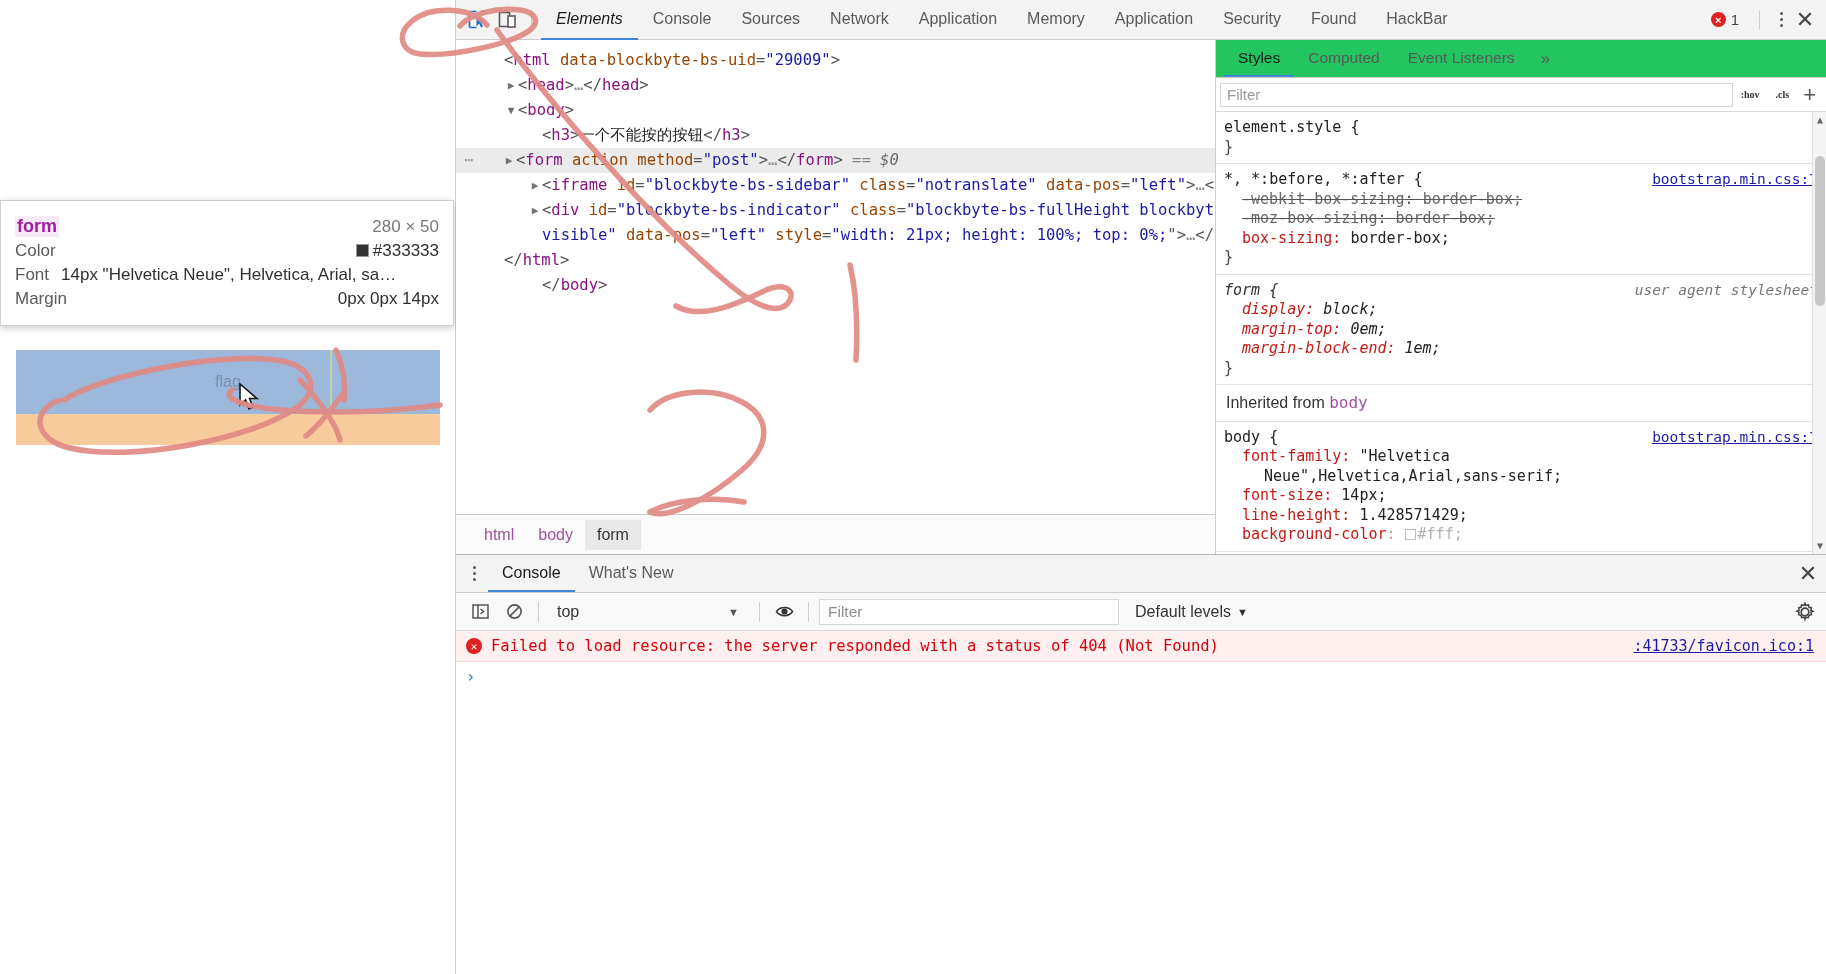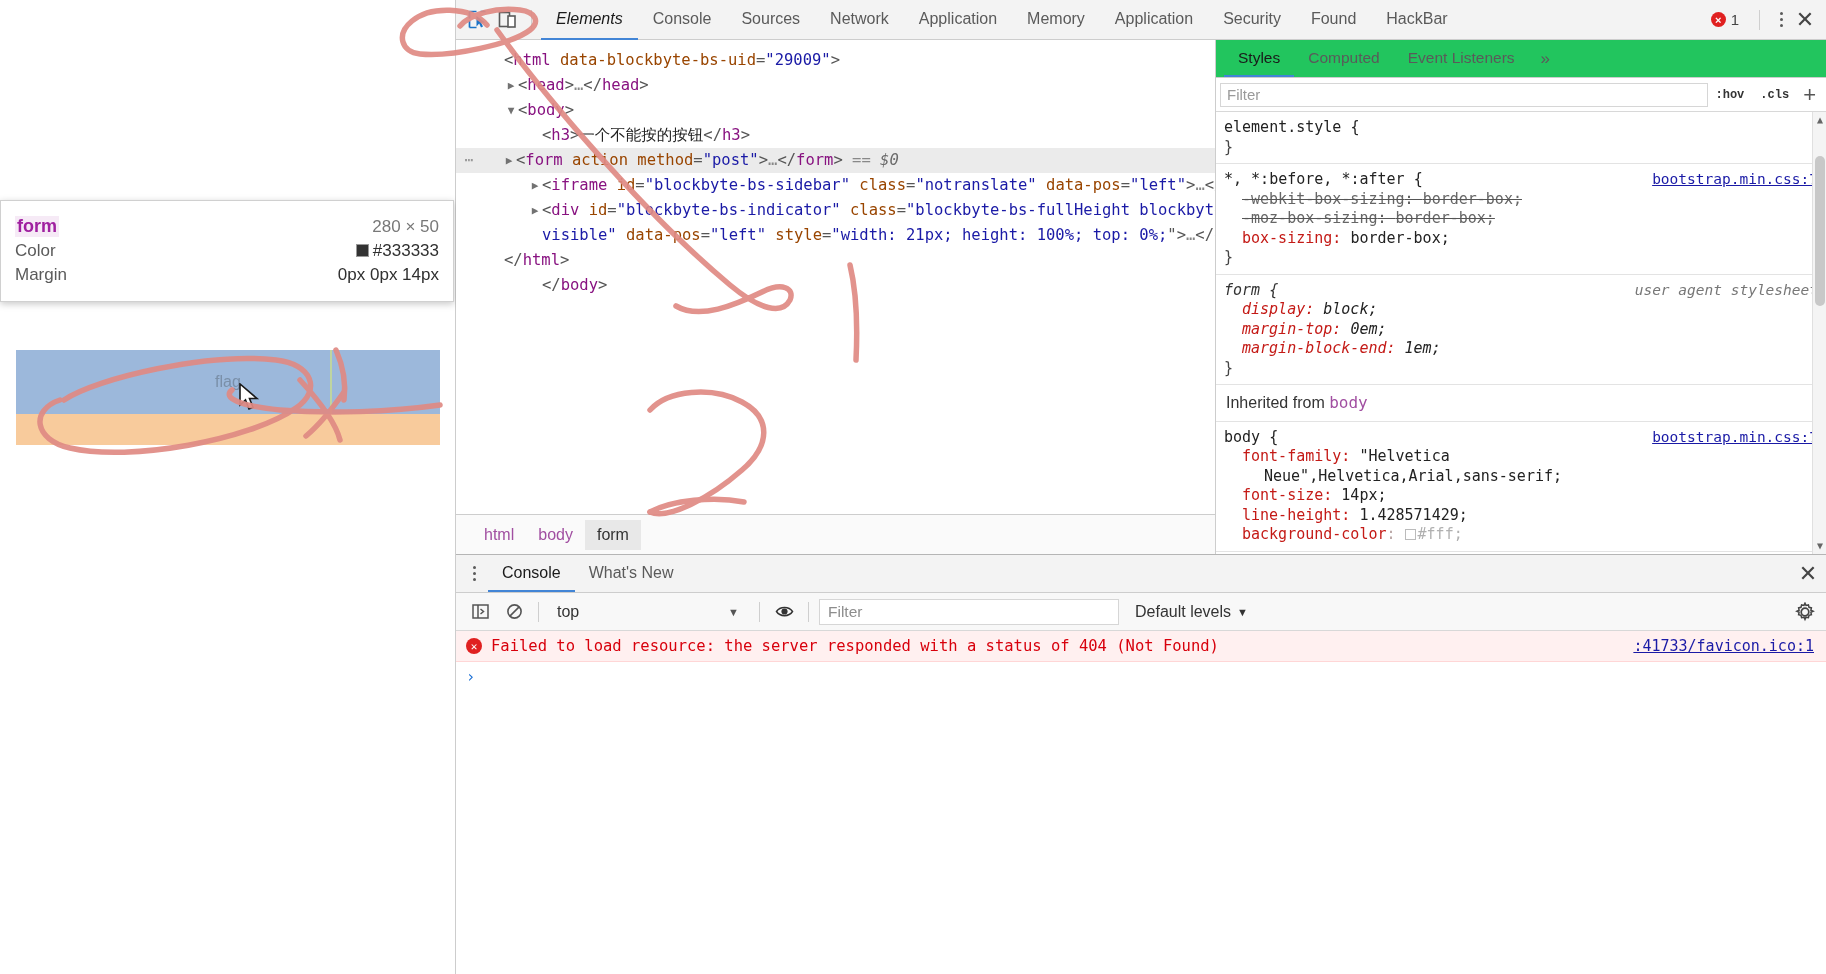--- a/index.html
+++ b/index.html
@@ -172,21 +172,21 @@
     height: 34px; min-height:34px; display:flex; align-items:center;
     border-bottom:1px solid #d8d8d8; background:#fff; padding: 0 4px 0 4px;
   }
   .sp-filter-input {
     flex:1; height: 24px; border:1px solid #d6d6d6; background:#fff;
     font-size: 15px; color:#555; padding: 0 6px; font-family:"Liberation Sans",sans-serif;
     outline:none;
   }
   .sp-filter-input::placeholder { color:#9a9a9a; }
   .sp-hov, .sp-cls {
-    font-family:Liberation Mono, monospace; font-size:12px; font-weight:bold;
+    font-family:Liberation Serif, serif; font-size:10px; font-weight:bold;
     color:#333; padding: 0 8px; cursor:pointer;
   }
   .sp-plus { font-size:22px; color:#555; padding:0 6px; cursor:pointer; line-height:1;}
 
   .sp-content {
     flex:1; overflow:hidden; position:relative;
     font-family: "DejaVu Sans Mono", monospace;
     font-size: 15px; line-height: 19.5px;
   }
   .rule { padding: 6px 0 6px 0; border-bottom:1px solid #e3e3e3; }
@@ -313,20 +313,24 @@
 
     <div class="inspect-tip">
       <div class="tip-row">
         <span class="tip-name">form</span>
         <span class="v tip-dim">280 × 50</span>
       </div>
       <div class="tip-row">
         <span class="k tip-key">Color</span>
         <span class="v tip-val"><span class="swatch"></span><span>#333333</span></span>
       </div>
+      <div class="tip-font-line">
+        <span class="tip-key">Font</span>
+        <span class="fv">14px "Helvetica Neue", Helvetica, Arial, sa…</span>
+      </div>
       <div class="tip-row">
         <span class="k tip-key">Margin</span>
         <span class="v tip-val">0px 0px 14px</span>
       </div>
     </div>
 
   </div>
 
   <div class="devtools">
 

